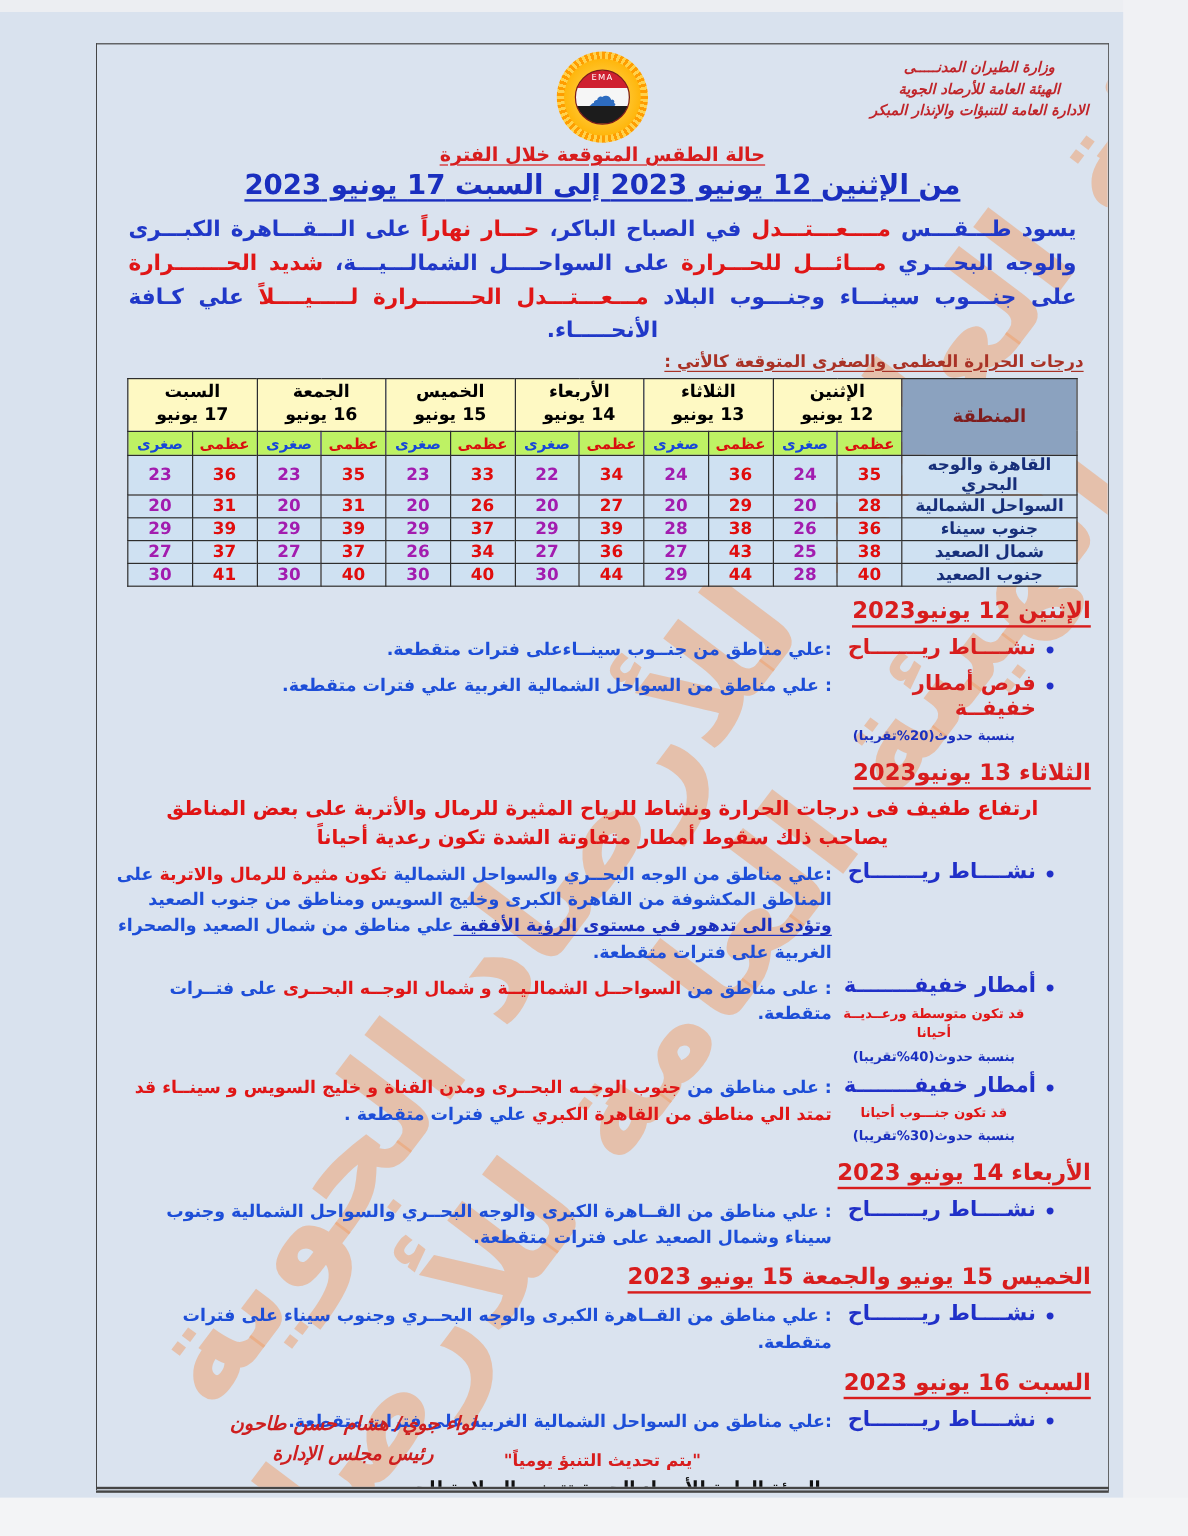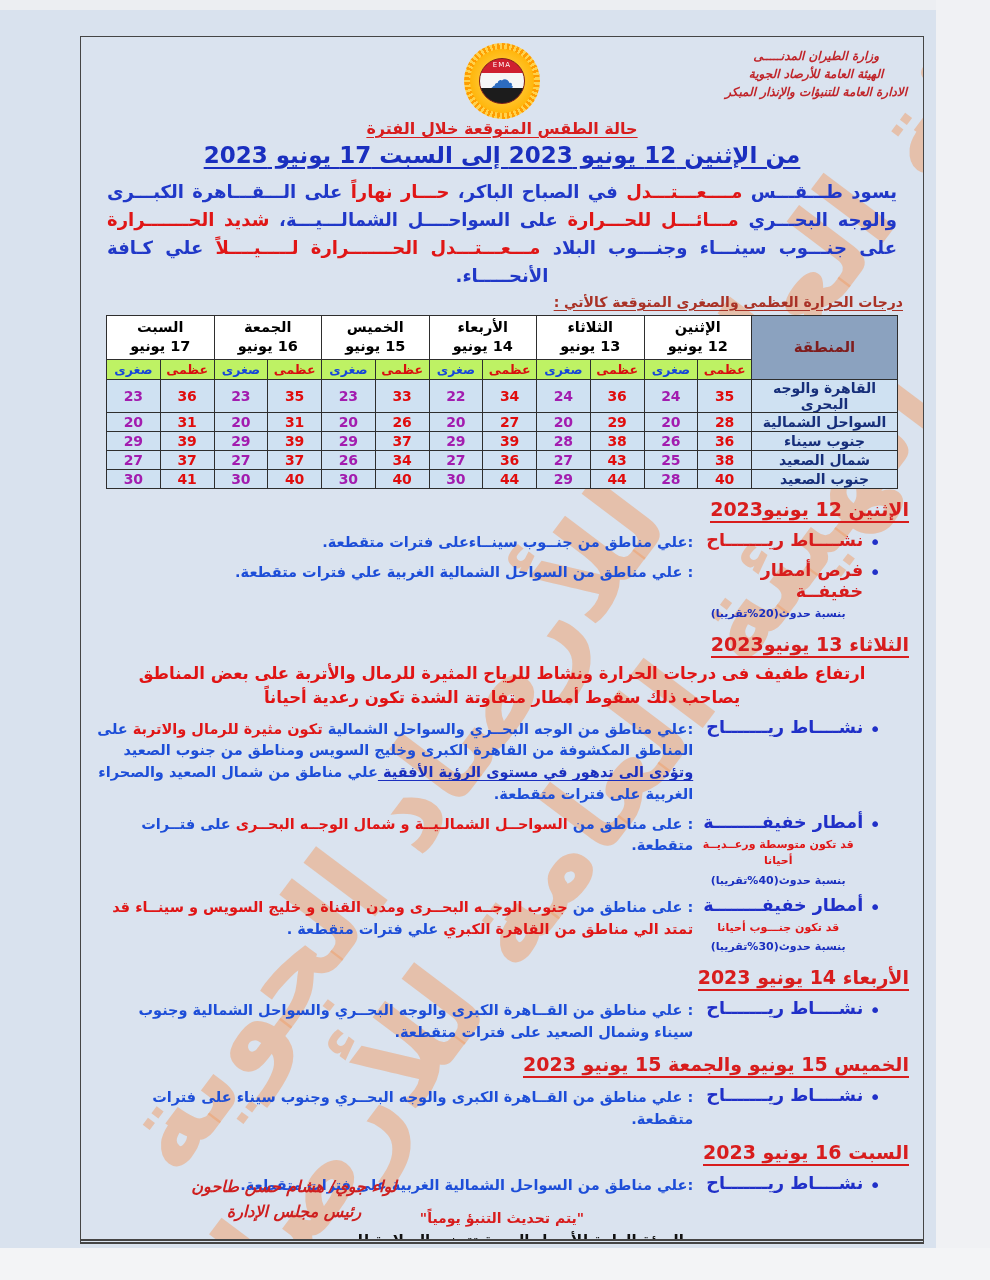--- a/index.html
+++ b/index.html
@@ -61,21 +61,21 @@
 
   .temps-heading { direction:rtl; text-align:right; padding:4px 20px 2px 0;
                    color:#a93226; font-size:14px; font-weight:bold;
                    text-decoration:underline; text-underline-offset:3px; }
 
   
   table { direction:rtl; width:792px; margin:3px auto 0 auto; border-collapse:collapse;
           table-layout:fixed; }
   th, td { border:1px solid #2e2e2e; font-weight:bold; text-align:center; overflow:hidden; }
   .th-region { width:146px; background:#8ba2bf; color:#7f1d1d; font-size:15px; }
-  .th-day    { background:#ffffff; color:#000; font-size:14.5px; height:44px; line-height:1.3; }
+  .th-day    { background:#fef9c3; color:#000; font-size:14.5px; height:44px; line-height:1.3; }
   .hrow2 th  { background:#bef264; font-size:12.5px; height:20px; }
   .th-max { color:#d90f0f; }
   .th-min { color:#1747d9; }
   .drow td { height:19px; font-size:14px; background:#cfe1f2; }
   .td-region { color:#172f7a; font-size:13px; }
   .td-max { color:#e00d0d; }
   .td-min { color:#a21caf; }
 
   
   .sections { direction:rtl; }

